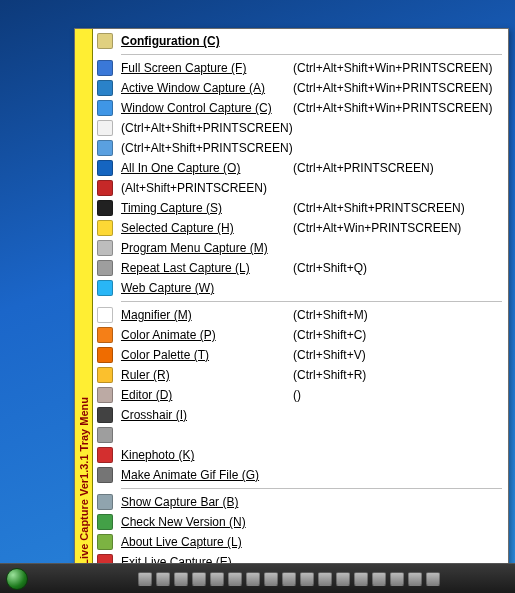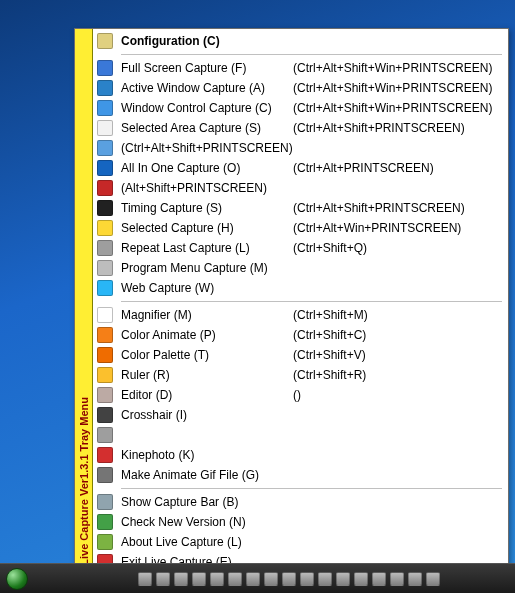--- a/index.html
+++ b/index.html
@@ -55,21 +55,21 @@
   .menu-row.bold .label { font-weight: bold; }
   .menu-icon {
     width: 16px;
     height: 16px;
     margin-right: 8px;
     border-radius: 2px;
     flex: 0 0 16px;
     display: inline-block;
     border: 1px solid rgba(0,0,0,0.25);
   }
-  .label { flex: 0 0 172px; color: #000; white-space: nowrap; }
+  .label { flex: 0 0 172px; color: #000; white-space: nowrap; text-decoration: underline; }
   .accel { color: #000; white-space: nowrap; font-size: 12px; }
   .menu-sep {
     height: 1px;
     margin: 3px 6px 3px 28px;
     background: #c0c0c0;
   }
   
   .taskbar {
     position: absolute;
     left: 0; right: 0; bottom: 0;
@@ -135,21 +135,20 @@
         <span class="label">Active Window Capture (A)</span>
         <span class="accel">(Ctrl+Alt+Shift+Win+PRINTSCREEN)</span>
       </div>
       <div class="menu-row">
         <span class="menu-icon" style="background: rgb(63, 150, 230);"></span>
         <span class="label">Window Control Capture (C)</span>
         <span class="accel">(Ctrl+Alt+Shift+Win+PRINTSCREEN)</span>
       </div>
       <div class="menu-row">
         <span class="menu-icon" style="background: rgb(242, 242, 242);"></span>
-        <span class="label">Selected Area Capture (S)</span>
         <span class="accel">(Ctrl+Alt+Shift+PRINTSCREEN)</span>
       </div>
       <div class="menu-row">
         <span class="menu-icon" style="background: rgb(90, 160, 224);"></span>
         <span class="accel">(Ctrl+Alt+Shift+PRINTSCREEN)</span>
       </div>
       <div class="menu-row">
         <span class="menu-icon" style="background: rgb(21, 101, 192);"></span>
         <span class="label">All In One Capture (O)</span>
         <span class="accel">(Ctrl+Alt+PRINTSCREEN)</span>
@@ -162,28 +161,28 @@
         <span class="menu-icon" style="background: rgb(33, 33, 33);"></span>
         <span class="label">Timing Capture (S)</span>
         <span class="accel">(Ctrl+Alt+Shift+PRINTSCREEN)</span>
       </div>
       <div class="menu-row">
         <span class="menu-icon" style="background: rgb(253, 216, 53);"></span>
         <span class="label">Selected Capture (H)</span>
         <span class="accel">(Ctrl+Alt+Win+PRINTSCREEN)</span>
       </div>
       <div class="menu-row">
+        <span class="menu-icon" style="background: rgb(189, 189, 189);"></span>
+        <span class="label">Program Menu Capture (M)</span>
+        <span class="accel"></span>
+      </div>
+      <div class="menu-row">
         <span class="menu-icon" style="background: rgb(158, 158, 158);"></span>
         <span class="label">Repeat Last Capture (L)</span>
         <span class="accel">(Ctrl+Shift+Q)</span>
-      </div>
-      <div class="menu-row">
-        <span class="menu-icon" style="background: rgb(189, 189, 189);"></span>
-        <span class="label">Program Menu Capture (M)</span>
-        <span class="accel"></span>
       </div>
       <div class="menu-row">
         <span class="menu-icon" style="background: rgb(41, 182, 246);"></span>
         <span class="label">Web Capture (W)</span>
         <span class="accel"></span>
       </div>
       <div class="menu-sep"></div>
       <div class="menu-row">
         <span class="menu-icon" style="background: rgb(255, 255, 255);"></span>
         <span class="label">Magnifier (M)</span>

